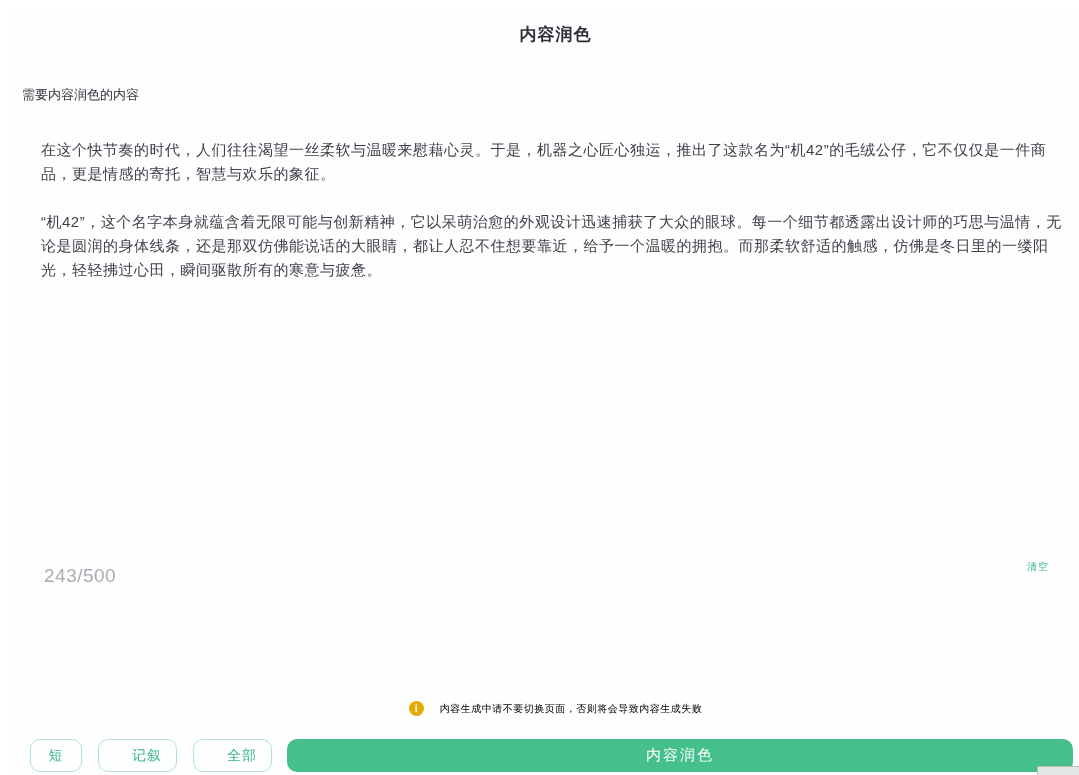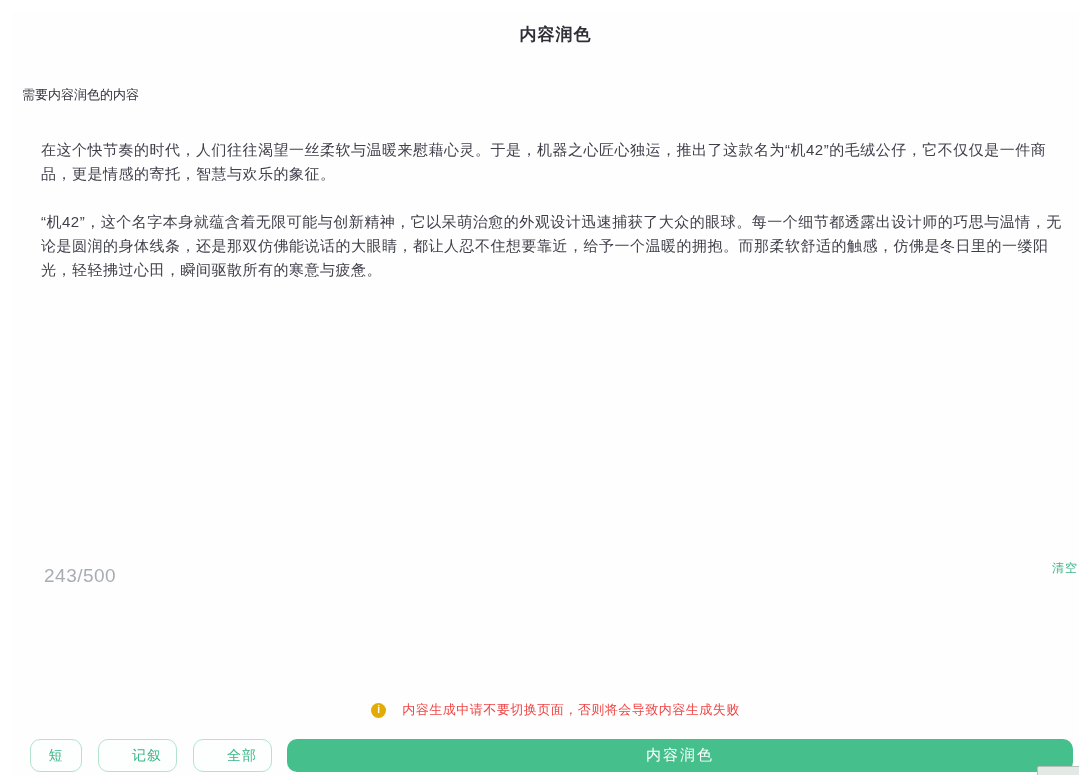--- a/index.html
+++ b/index.html
@@ -35,41 +35,41 @@
     letter-spacing: 0.5px;
   }
 
   .char-counter {
     position: absolute; top: 549px; left: 28px;
     font-size: 19px; color: #a9adb3;
     letter-spacing: 0.5px;
   }
 
   .clear-button {
-    position: absolute; top: 544px; right: 9px;
-    font-size: 12px; color: #3cb586;
+    position: absolute; top: 544px; right: 38px;
+    font-size: 10px; color: #3cb586;
     background: none; border: none; cursor: pointer;
     font-family: inherit;
     letter-spacing: 1px;
   }
 
   .notice-row {
     position: absolute; top: 681px; left: 0; width: 100%;
     display: flex; align-items: center; justify-content: center;
     gap: 8px;
   }
   .info-icon {
     width: 15px; height: 15px; border-radius: 50%;
     background: #e2ac04;
     color: #ffffff; font-size: 10px; font-weight: bold;
     display: inline-flex; align-items: center; justify-content: center;
     font-style: normal; line-height: 1;
     flex: none;
   }
-  .notice-text { font-size: 13px; color: #ef4444; letter-spacing: 0.5px; }
+  .notice-text { font-size: 10px; color: #000000; letter-spacing: 0.5px; }
 
   .action-bar {
     position: absolute; left: 10px; right: 10px; bottom: 7px;
     height: 41px;
     display: flex; align-items: stretch; gap: 8px;
   }
   .tag-chip {
     border: 1px solid #b2e3cd;
     background: #fdfffe;
     color: #3bb586;

